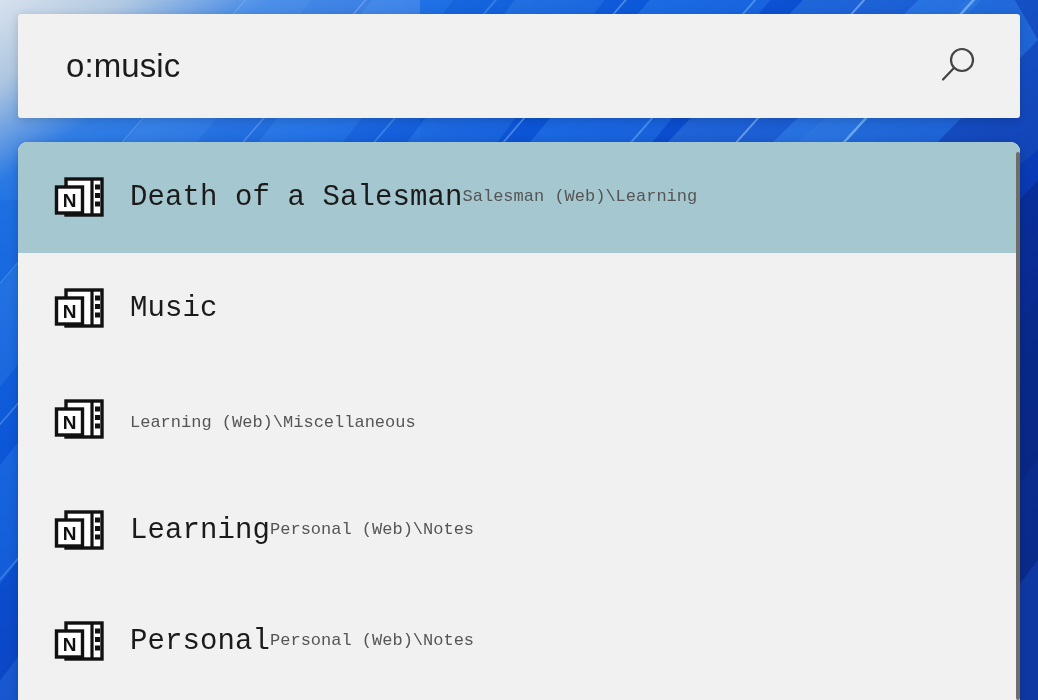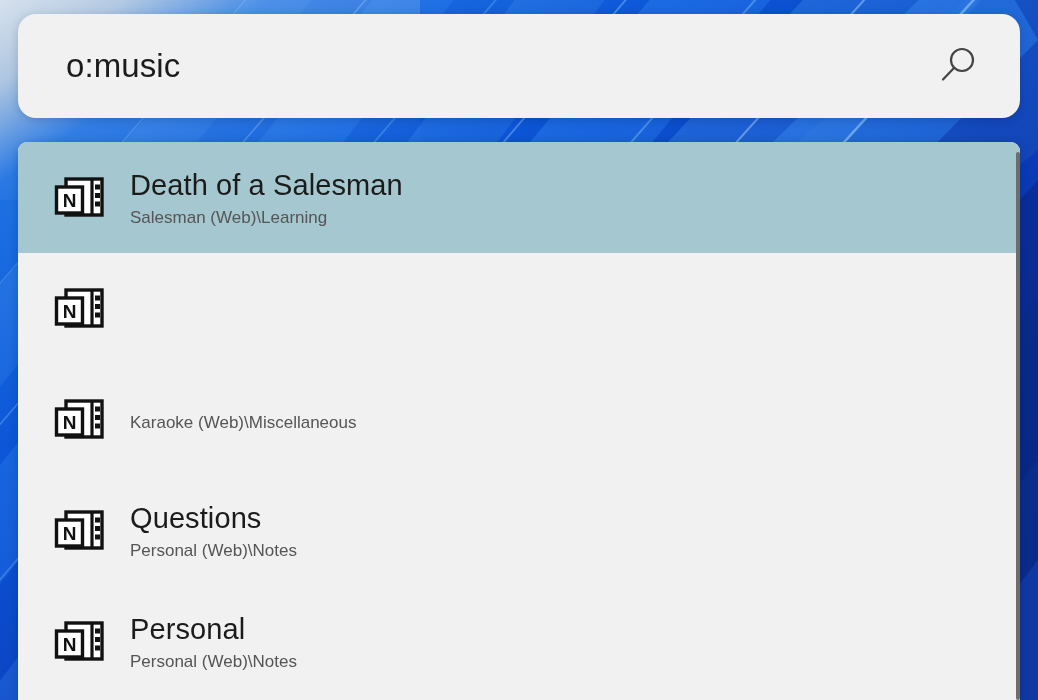--- a/index.html
+++ b/index.html
@@ -35,21 +35,21 @@
   }
 
   
   #search-box {
     position: absolute;
     left: 18px;
     top: 14px;
     width: 1002px;
     height: 104px;
     background: #f1f1f1;
-    border-radius: 18px;
+    border-radius: 3px;
     box-shadow: 0 2px 10px rgba(0,0,0,0.16);
     display: flex;
     align-items: center;
     padding: 0 26px 0 48px;
   }
   #search-input-text {
     flex: 1 1 auto;
     font-size: 33px;
     line-height: 40px;
     color: #1b1b1b;
@@ -101,23 +101,24 @@
     width: 56px;
     height: 56px;
     display: flex;
     align-items: center;
     justify-content: center;
     margin-right: 22px;
   }
 
   .row-text {
     display: flex;
-    flex-direction: column;
+    flex-direction: row;
     justify-content: center;
     min-width: 0;
+    font-family: Liberation Mono, monospace;
   }
   .row-title {
     font-size: 29px;
     line-height: 34px;
     color: #1b1b1b;
     font-weight: 400;
     letter-spacing: 0.1px;
     white-space: nowrap;
   }
   .row-subtitle {
@@ -260,54 +261,55 @@
           <rect x="12" y="5" width="36" height="36" fill="#ffffff" stroke="#111111" stroke-width="3.4"></rect>
           <line x1="38" y1="5" x2="38" y2="41" stroke="#111111" stroke-width="3.2"></line>
           <rect x="41" y="10.5" width="5" height="5" fill="#111111"></rect>
           <rect x="41" y="19" width="5" height="5" fill="#111111"></rect>
           <rect x="41" y="27.5" width="5" height="5" fill="#111111"></rect>
           <rect x="2.5" y="13" width="26" height="26" fill="#ffffff" stroke="#111111" stroke-width="3.4"></rect>
           <text x="15.5" y="33" font-family="'Liberation Sans', sans-serif" font-size="19" font-weight="bold" fill="#111111" text-anchor="middle">N</text>
         </svg>
       </div>
       <div class="row-text">
+        <div class="row-title">Music</div>
       </div>
     </div>
 
     <div class="result-row">
       <div class="row-icon">
         <svg width="52" height="48" viewBox="0 0 52 48">
           <rect x="12" y="5" width="36" height="36" fill="#ffffff" stroke="#111111" stroke-width="3.4"></rect>
           <line x1="38" y1="5" x2="38" y2="41" stroke="#111111" stroke-width="3.2"></line>
           <rect x="41" y="10.5" width="5" height="5" fill="#111111"></rect>
           <rect x="41" y="19" width="5" height="5" fill="#111111"></rect>
           <rect x="41" y="27.5" width="5" height="5" fill="#111111"></rect>
           <rect x="2.5" y="13" width="26" height="26" fill="#ffffff" stroke="#111111" stroke-width="3.4"></rect>
           <text x="15.5" y="33" font-family="'Liberation Sans', sans-serif" font-size="19" font-weight="bold" fill="#111111" text-anchor="middle">N</text>
         </svg>
       </div>
       <div class="row-text">
-        <div class="row-subtitle">Karaoke (Web)\Miscellaneous</div>
+        <div class="row-subtitle">Learning (Web)\Miscellaneous</div>
       </div>
     </div>
 
     <div class="result-row">
       <div class="row-icon">
         <svg width="52" height="48" viewBox="0 0 52 48">
           <rect x="12" y="5" width="36" height="36" fill="#ffffff" stroke="#111111" stroke-width="3.4"></rect>
           <line x1="38" y1="5" x2="38" y2="41" stroke="#111111" stroke-width="3.2"></line>
           <rect x="41" y="10.5" width="5" height="5" fill="#111111"></rect>
           <rect x="41" y="19" width="5" height="5" fill="#111111"></rect>
           <rect x="41" y="27.5" width="5" height="5" fill="#111111"></rect>
           <rect x="2.5" y="13" width="26" height="26" fill="#ffffff" stroke="#111111" stroke-width="3.4"></rect>
           <text x="15.5" y="33" font-family="'Liberation Sans', sans-serif" font-size="19" font-weight="bold" fill="#111111" text-anchor="middle">N</text>
         </svg>
       </div>
       <div class="row-text">
-        <div class="row-title">Questions</div>
+        <div class="row-title">Learning</div>
         <div class="row-subtitle">Personal (Web)\Notes</div>
       </div>
     </div>
 
     <div class="result-row">
       <div class="row-icon">
         <svg width="52" height="48" viewBox="0 0 52 48">
           <rect x="12" y="5" width="36" height="36" fill="#ffffff" stroke="#111111" stroke-width="3.4"></rect>
           <line x1="38" y1="5" x2="38" y2="41" stroke="#111111" stroke-width="3.2"></line>
           <rect x="41" y="10.5" width="5" height="5" fill="#111111"></rect>

